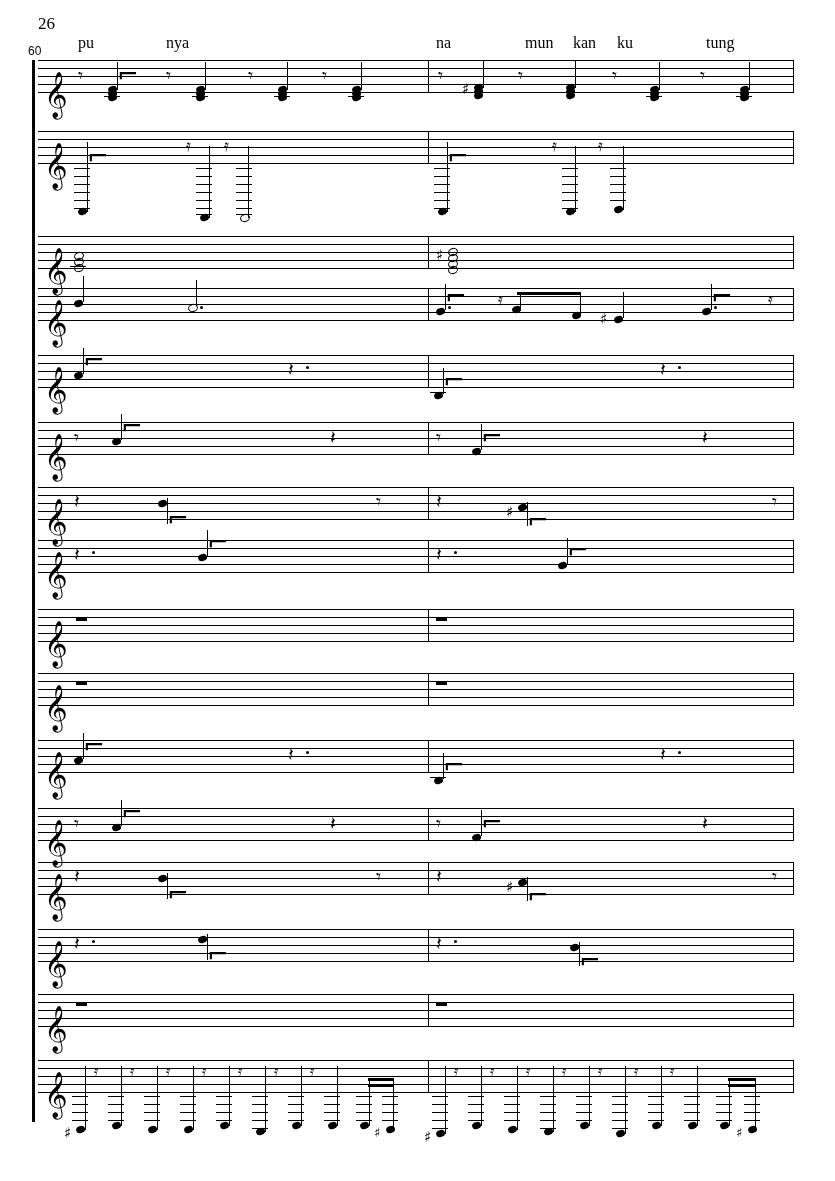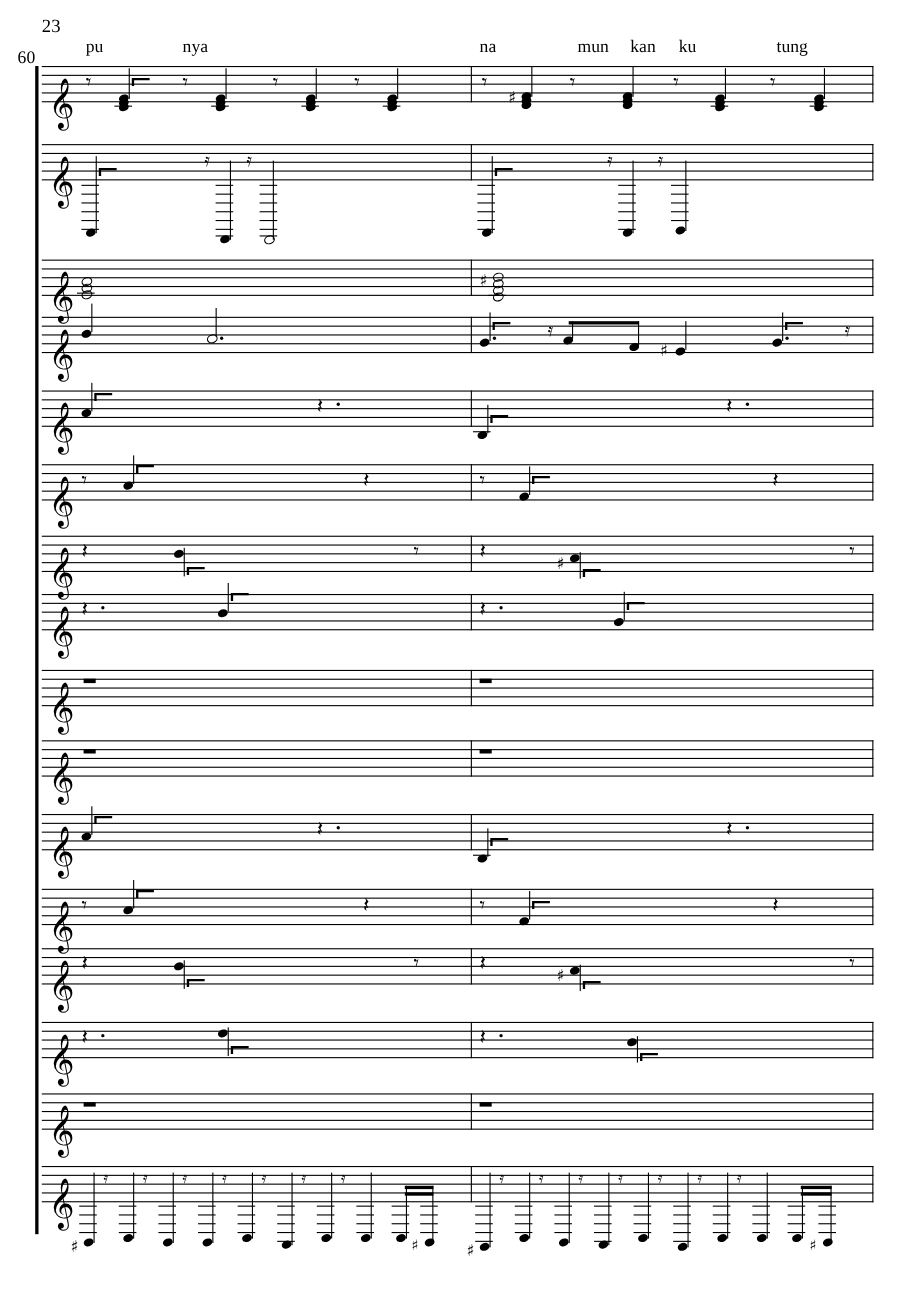--- a/index.html
+++ b/index.html
@@ -1,20 +1,20 @@
 <!DOCTYPE html>
 <html><head>
 <meta charset="utf-8">
 <style>
   html,body{margin:0;padding:0;background:#ffffff;}
   body{width:835px;height:1181px;position:relative;font-family:"Liberation Serif",serif;color:#000;}
   .page{position:absolute;left:0;top:0;width:835px;height:1181px;}
 
   .page-number{position:absolute;left:38px;top:14px;font-size:17px;font-family:"Liberation Serif",serif;}
-  .bar-number{position:absolute;left:16px;top:44px;font-size:16px;font-family:Liberation Serif, serif;}
+  .bar-number{position:absolute;left:28px;top:44px;font-size:12px;font-family:Liberation Sans, sans-serif;}
 
   .lyric{position:absolute;font-size:16px;font-family:"Liberation Serif",serif;white-space:nowrap;}
   .staff{position:absolute;left:0;width:756px;height:33px;}
   .staff .ln{position:absolute;left:0;width:100%;height:1px;background:#000;}
   .staff .ln:nth-child(1){top:0px;}
   .staff .ln:nth-child(2){top:8px;}
   .staff .ln:nth-child(3){top:16px;}
   .staff .ln:nth-child(4){top:24px;}
   .staff .ln:nth-child(5){top:32px;}
 
@@ -32,21 +32,21 @@
   .accid{position:absolute;font-family:"DejaVu Sans",sans-serif;font-size:15px;line-height:1;}
   .beam{position:absolute;height:3px;background:#000;}
   .dot{position:absolute;width:3px;height:3px;border-radius:50%;background:#000;}
   .wholerest{position:absolute;width:11px;height:4px;background:#000;}
 </style>
 </head>
 <body>
 
 <div class="page">
 
-  <div class="page-number">23</div>
+  <div class="page-number">26</div>
   <div class="bar-number">60</div>
 
   <div class="lyric" style="left:78px;top:34px;">pu</div>
   <div class="lyric" style="left:166px;top:34px;">nya</div>
   <div class="lyric" style="left:436px;top:34px;">na</div>
   <div class="lyric" style="left:525px;top:34px;">mun</div>
   <div class="lyric" style="left:573px;top:34px;">kan</div>
   <div class="lyric" style="left:617px;top:34px;">ku</div>
   <div class="lyric" style="left:706px;top:34px;">tung</div>
 

